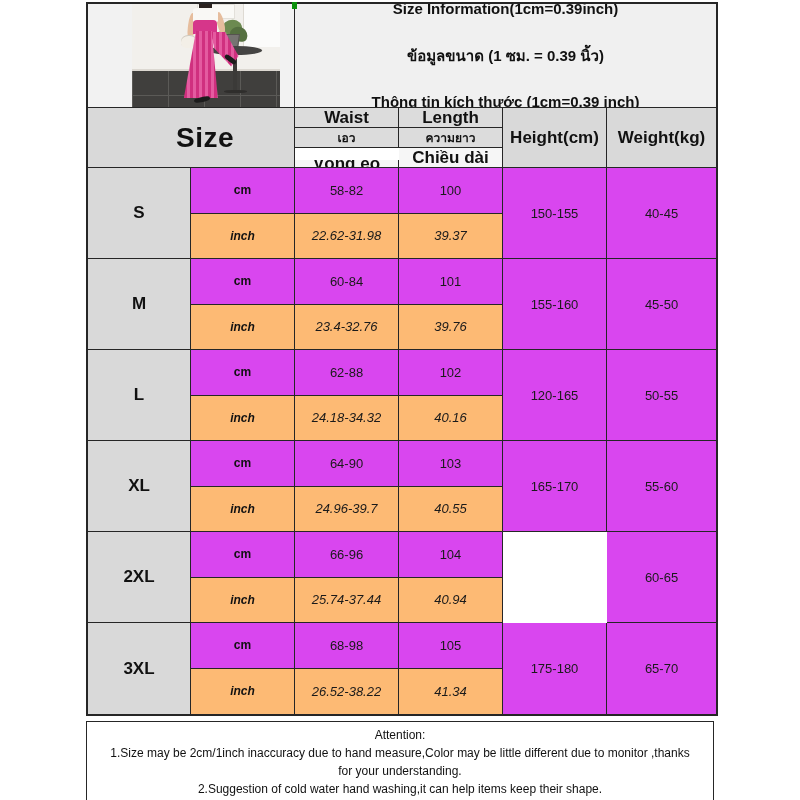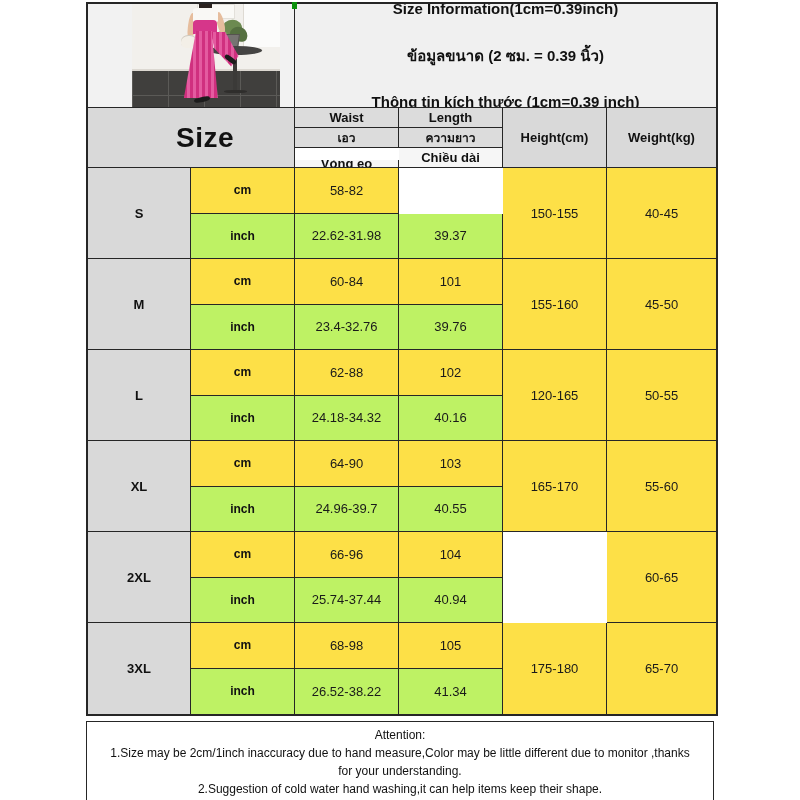--- a/index.html
+++ b/index.html
@@ -12,23 +12,23 @@
     grid-template-rows:104px 20px 20px 20px repeat(12,45.5px);
     border:2px solid #262626;background:#fff;}
   .cell{border-right:1.5px solid #262626;border-bottom:1.5px solid #262626;
     display:flex;align-items:center;justify-content:center;text-align:center;
     box-sizing:border-box;overflow:hidden;}
   .c6{border-right:none;gap:25px;}
   .rb{border-bottom:none;}
   .gray{background:#d9d9d9;}
   .hdr{background:#dcdcdc;}
   .hdr-light{background:#f6f6f6;}
-  .light{background:#fde047;text-align:center;}
-  .white{background:#bef264;}
-  .bold13{font-weight:bold;font-size:13px;}
+  .light{background:#d946ef;text-align:center;}
+  .white{background:#fdba74;font-style:italic;}
+  .bold13{font-weight:bold;font-size:17px;}
   .bold12{font-weight:bold;font-size:12px;}
   .val{font-size:13px;color:#1a1a1a;}
   .size-big{font-weight:bold;font-size:28px;letter-spacing:.5px;}
 
   .photo-cell{grid-column:1/3;grid-row:1;background:#f2f2f2;position:relative;}
   .title-cell{grid-column:3/7;grid-row:1;background:#f0f0f0;flex-direction:column;
     font-weight:bold;font-size:15px;line-height:1.45;}
   .h-size{grid-column:1/3;grid-row:2/5;padding-left:28px;}
   .h-waist-en{grid-column:3;grid-row:2;}
   .h-waist-th{grid-column:3;grid-row:3;}
@@ -105,37 +105,38 @@
         <div class="ph bag"></div>
         <div class="ph hip"></div>
         <div class="ph pleat leg-kick"></div>
         <div class="ph pleat leg-main"></div>
         <div class="ph sandal1"></div>
         <div class="ph sandal2"></div>
       </div>
     </div>
     <div class="cell title-cell c6">
       <div>Size Information(1cm=0.39inch)</div>
-      <div>ข้อมูลขนาด (2 ซม. = 0.39 นิ้ว)</div>
+      <div>ข้อมูลขนาด (1 ซม. = 0.39 นิ้ว)</div>
       <div>Thông tin kích thước (1cm=0,39 inch)</div>
     </div>
 
     <div class="cell gray size-big h-size">Size</div>
     <div class="cell hdr bold13 h-waist-en">Waist</div>
     <div class="cell hdr bold12 h-waist-th">เอว</div>
     <div class="cell hdr-light bold13 h-waist-vi">Vòng eo</div>
     <div class="cell hdr bold13 h-length-en">Length</div>
     <div class="cell hdr bold12 h-length-th">ความยาว</div>
     <div class="cell hdr-light bold13 h-length-vi">Chiều dài</div>
     <div class="cell gray bold13 h-height">Height(cm)</div>
     <div class="cell gray bold13 h-weight c6">Weight(kg)</div>
 
     <div class="cell gray bold13" style="grid-area: 5 / 1 / span 2;">S</div>
     <div class="cell light bold12" style="grid-area: 5 / 2 / span 1;">cm</div>
     <div class="cell light val" style="grid-area: 5 / 3 / span 1;">58-82</div>
+    <div class="cell light val" style="grid-area: 5 / 4 / span 1;">100</div>
     <div class="cell light val" style="grid-area: 5 / 5 / span 2;">150-155</div>
     <div class="cell light val c6" style="grid-area: 5 / 6 / span 2;">40-45</div>
     <div class="cell white bold12" style="grid-area: 6 / 2 / span 1;">inch</div>
     <div class="cell white val" style="grid-area: 6 / 3 / span 1;">22.62-31.98</div>
     <div class="cell white val" style="grid-area: 6 / 4 / span 1;">39.37</div>
 
     <div class="cell gray bold13" style="grid-area: 7 / 1 / span 2;">M</div>
     <div class="cell light bold12" style="grid-area: 7 / 2 / span 1;">cm</div>
     <div class="cell light val" style="grid-area: 7 / 3 / span 1;">60-84</div>
     <div class="cell light val" style="grid-area: 7 / 4 / span 1;">101</div>

